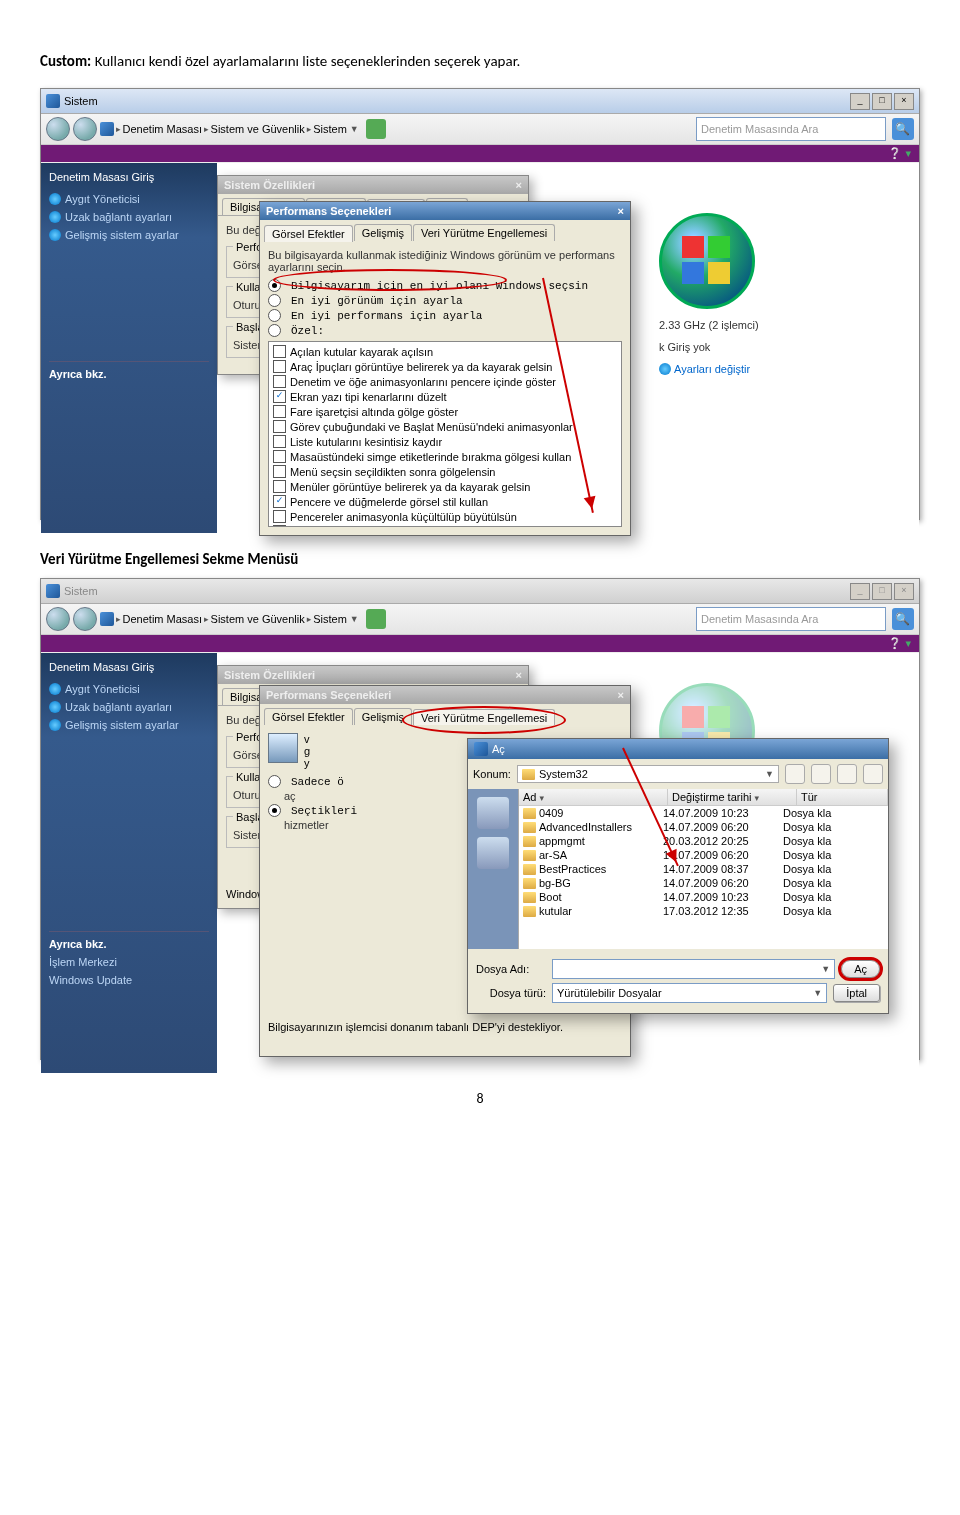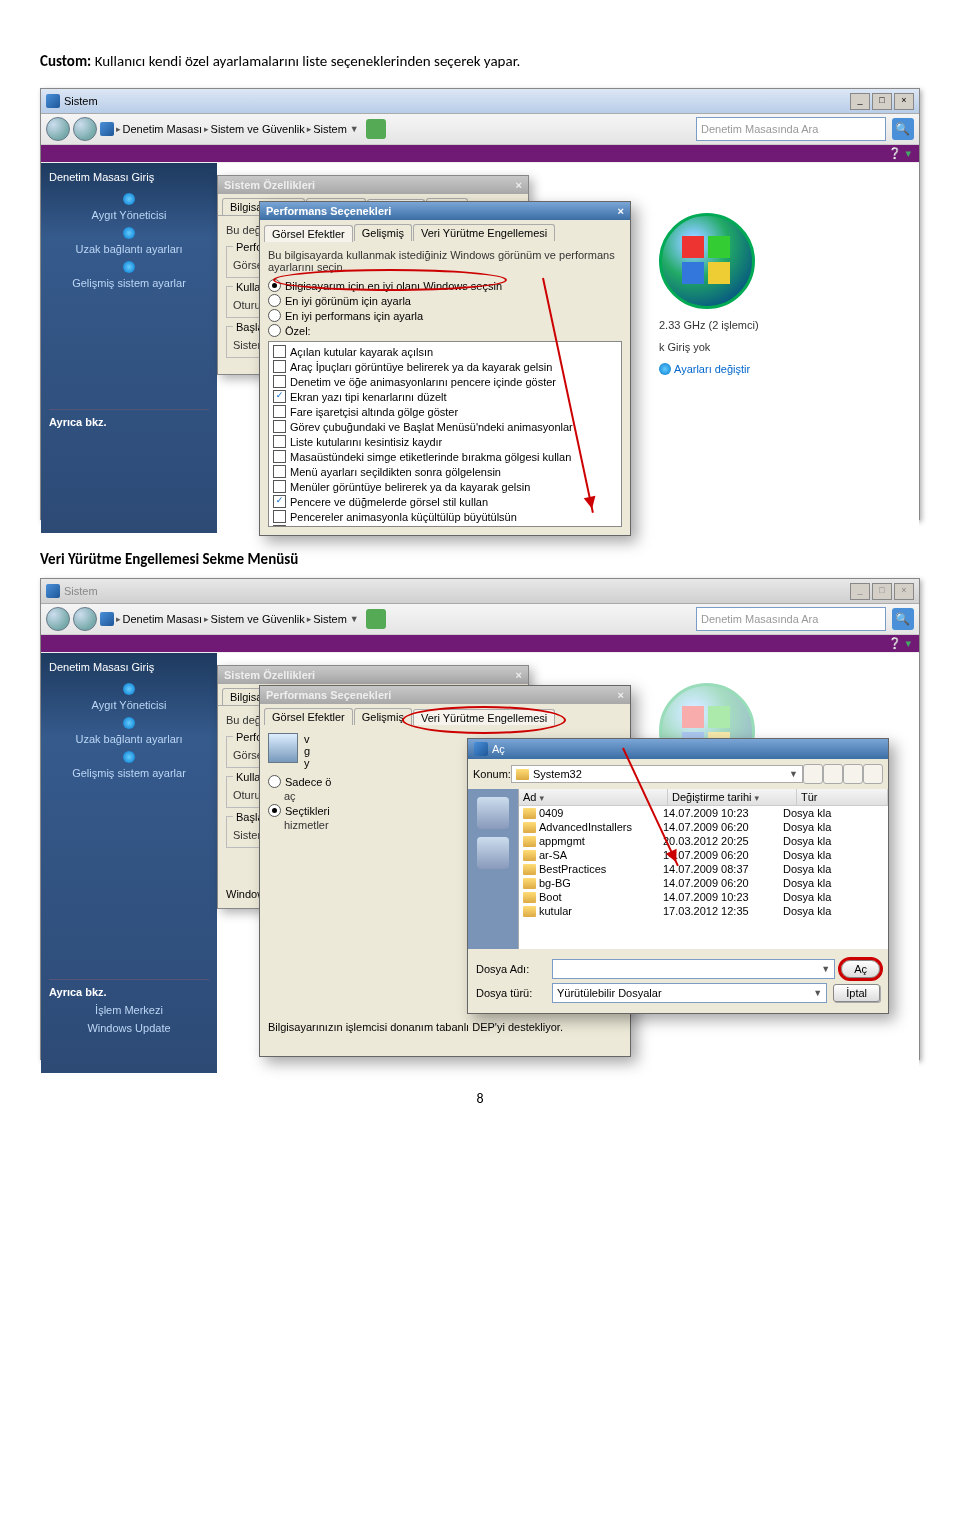--- a/index.html
+++ b/index.html
@@ -129,21 +129,20 @@
     margin-bottom: 10px;
     color: #fff;
   }
   .sidebar-link {
     display: flex;
     align-items: center;
     gap: 4px;
     color: #bcd6f5;
     margin: 6px 0;
     cursor: pointer;
-    flex-direction: column;
   }
   .sidebar-icon {
     width: 12px; height: 12px;
     border-radius: 50%;
     flex-shrink: 0;
   }
   .si-blue { background: radial-gradient(circle,#6cf,#07c); }
   .sidebar-seealso {
     margin-top: 120px;
     color: #fff;
@@ -236,23 +235,24 @@
     color: #eee;
   }
   .perf-body {
     padding: 8px;
     font-size: 11px;
     background: #ece9d8;
   }
   .radio-row {
     display: flex;
     align-items: center;
-    gap: 4px;
+    gap: 10px;
     margin: 2px 0;
     font-size: 11px;
+    font-family: Liberation Mono, monospace;
   }
   .radio {
     width: 11px; height: 11px;
     border: 1px solid #555;
     border-radius: 50%;
     background: #fff;
     display: inline-block;
     flex-shrink: 0;
   }
   .radio.checked::after {
@@ -351,21 +351,21 @@
     padding: 3px 6px;
     font-size: 11px;
     display: flex;
     align-items: center;
     gap: 4px;
   }
   .open-toolbar {
     display: flex;
     align-items: center;
     padding: 5px;
-    gap: 0;
+    gap: 6px;
     font-size: 11px;
     background: #ece9d8;
   }
   .open-path {
     border: 1px solid #aaa;
     background: #fff;
     padding: 2px 4px;
     flex: 1;
     display: flex;
     align-items: center;
@@ -613,21 +613,21 @@
                   <div class="check-row">
                     <span class="checkbox"></span>
                     <span>Liste kutularını kesintisiz kaydır</span>
                   </div>
                   <div class="check-row">
                     <span class="checkbox"></span>
                     <span>Masaüstündeki simge etiketlerinde bırakma gölgesi kullan</span>
                   </div>
                   <div class="check-row">
                     <span class="checkbox"></span>
-                    <span>Menü ayarları seçildikten sonra gölgelensin</span>
+                    <span>Menü seçsin seçildikten sonra gölgelensin</span>
                   </div>
                   <div class="check-row">
                     <span class="checkbox"></span>
                     <span>Menüler görüntüye belirerek ya da kayarak gelsin</span>
                   </div>
                   <div class="check-row">
                     <span class="checkbox">✓</span>
                     <span>Pencere ve düğmelerde görsel stil kullan</span>
                   </div>
                   <div class="check-row">
@@ -890,21 +890,21 @@
             </div>
             <div class="open-bottom">
               <div class="open-row">
                 <span style="width:70px;">Dosya Adı:</span>
                 <div class="open-text-field">
                     <span style="margin-left:auto;" class="chev">▼</span>
                   </div>
                 <div class="btn highlight">Aç</div>
               </div>
               <div class="open-row">
-                <span style="width:70px;">Dosya türü:</span>
+                <span style="width:70px;text-align:right;">Dosya türü:</span>
                 <div class="open-text-field">
                   <span>Yürütülebilir Dosyalar</span>
                   <span style="margin-left:auto;" class="chev">▼</span>
                 </div>
                 <div class="btn">İptal</div>
               </div>
             </div>
           </div>
 
           <div class="rightinfo" style="top:20px;">

